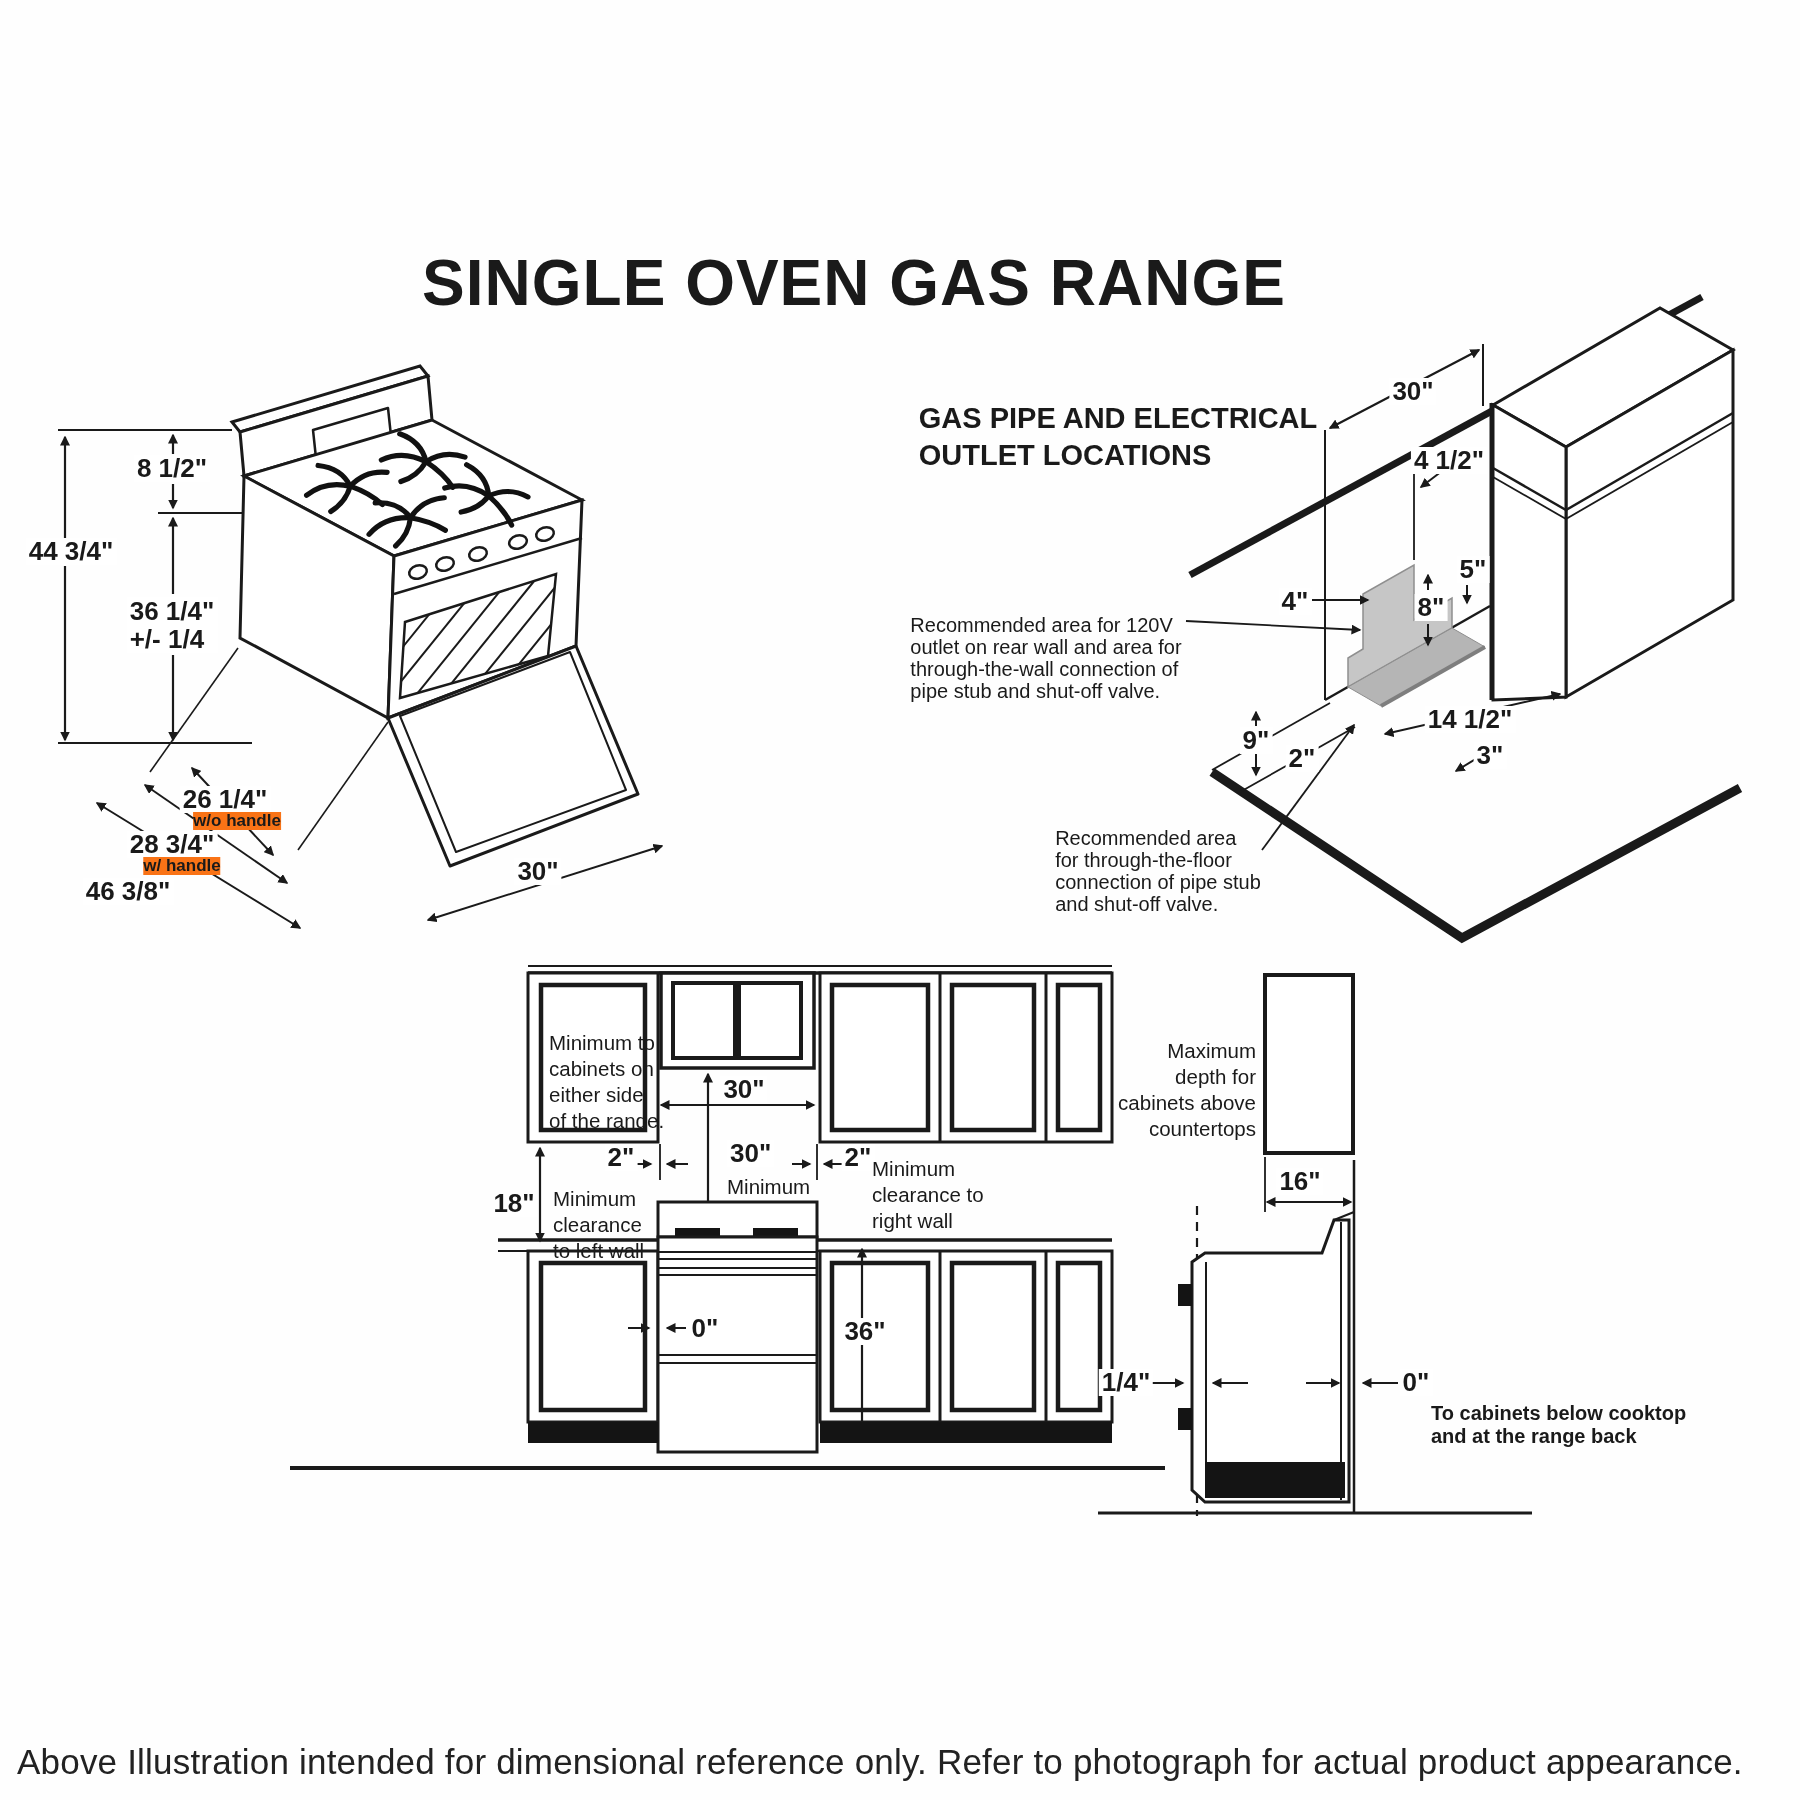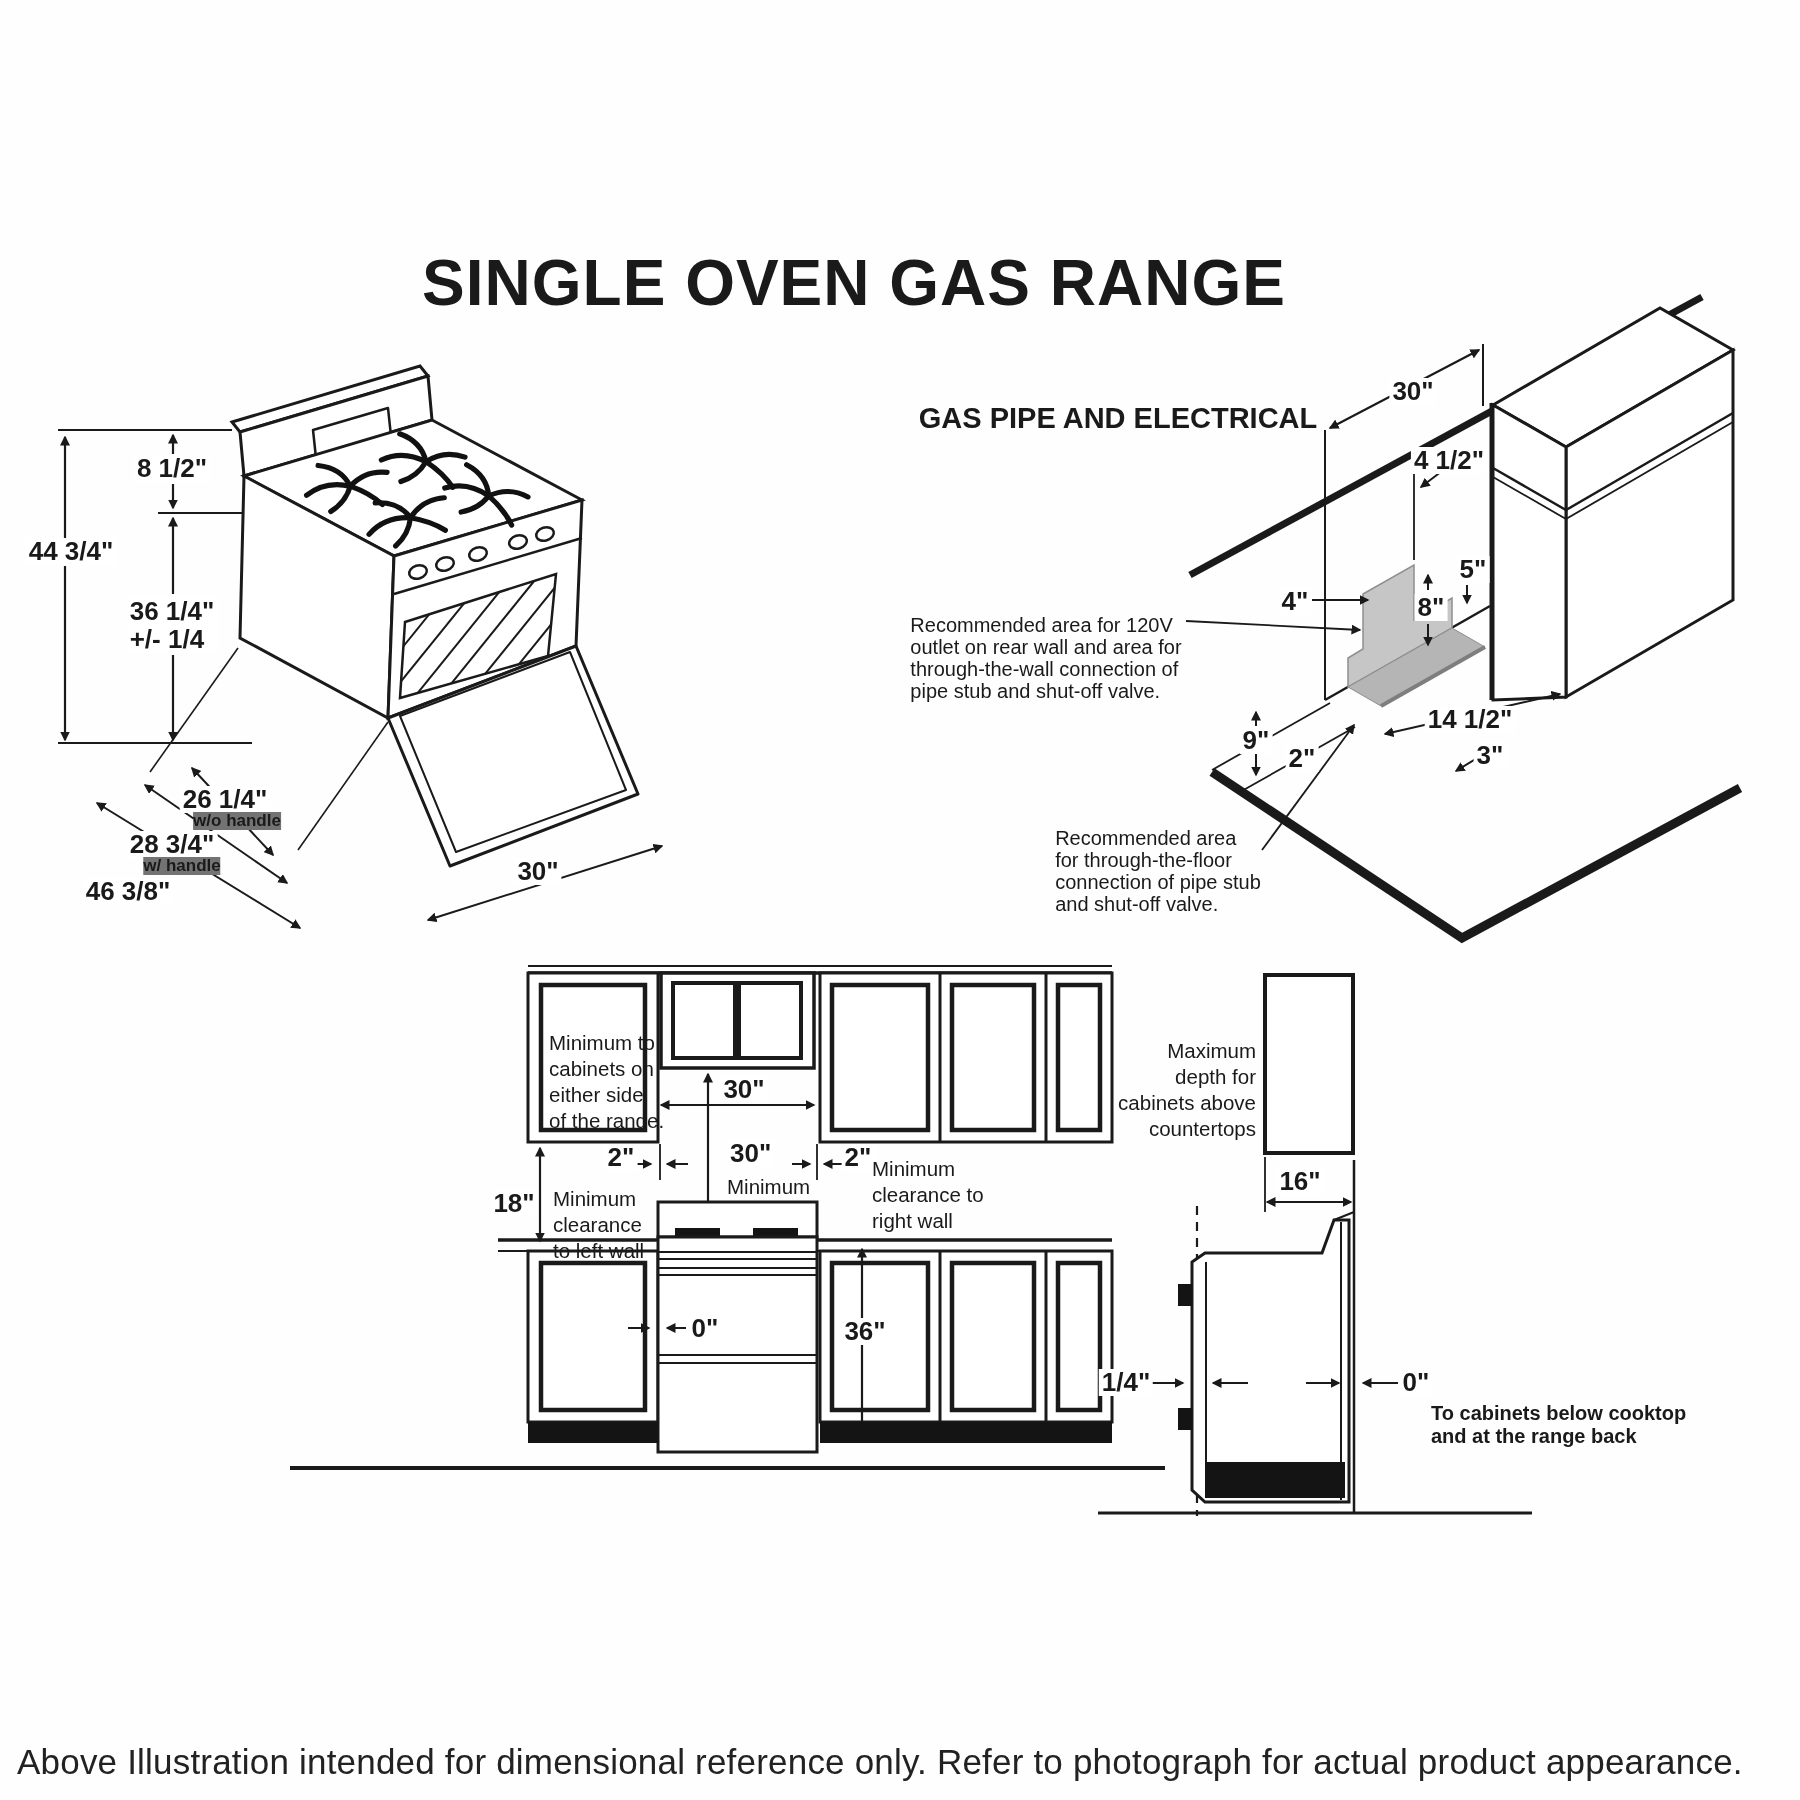--- a/index.html
+++ b/index.html
@@ -3,21 +3,21 @@
 <meta charset="utf-8">
 <style>
   html,body{margin:0;padding:0;background:#fff;}
   #page{position:relative;width:1800px;height:1800px;background:#fefefe;overflow:hidden;
         font-family:"Liberation Sans", sans-serif;color:#1a1a1a;}
   .abs{position:absolute;}
   .ctr{transform:translateX(-50%);text-align:left;}
   .title{font-size:64px;font-weight:800;letter-spacing:1px;white-space:nowrap;}
   .dim{font-size:26px;font-weight:700;white-space:nowrap;background:#fff;padding:0 3px;line-height:27px;}
   .dim2{font-size:26px;font-weight:700;white-space:nowrap;background:#fff;padding:0 3px;line-height:28px;}
-  .smnote{font-size:17px;font-weight:700;white-space:nowrap;background:#737373;line-height:18px;}
+  .smnote{font-size:17px;font-weight:700;white-space:nowrap;background:#f97316;line-height:18px;}
   .note{font-size:20px;line-height:22px;white-space:nowrap;}
   .note2{font-size:20.5px;line-height:26px;white-space:nowrap;}
   .heading{font-size:29px;font-weight:700;line-height:37px;white-space:nowrap;}
   .caption{font-size:35px;font-weight:400;color:#222;white-space:nowrap;letter-spacing:0.2px;}
   svg{position:absolute;overflow:visible;}
   .ln{stroke:#1a1a1a;fill:none;}
   .fw{fill:#ffffff;stroke:#1a1a1a;}
   .fb{fill:#141414;stroke:none;}
 </style>
 </head>
@@ -160,20 +160,21 @@
     <line class="ln" x1="1385" y1="734" x2="1560" y2="694" stroke-width="2" marker-start="url(#ar)" marker-end="url(#ar)"></line>
 
     <line class="ln" x1="1492" y1="749" x2="1456" y2="771" stroke-width="2" marker-end="url(#ar)"></line>
 
     <line class="ln" x1="1186" y1="621" x2="1360" y2="630" stroke-width="1.8" marker-end="url(#ar)"></line>
     <line class="ln" x1="1262" y1="850" x2="1354" y2="725" stroke-width="1.8" marker-end="url(#ar)"></line>
   </svg>
 
   <div class="abs ctr heading" style="left:1118px;top:400px;">
     <div>GAS PIPE AND ELECTRICAL</div>
+    <div>OUTLET LOCATIONS</div>
   </div>
   <div class="abs ctr dim" style="left:1413px;top:378px;">30"</div>
   <div class="abs ctr dim" style="left:1449px;top:447px;">4 1/2"</div>
   <div class="abs ctr dim" style="left:1473px;top:556px;">5"</div>
   <div class="abs ctr dim" style="left:1295px;top:588px;">4"</div>
   <div class="abs ctr dim" style="left:1431px;top:594px;">8"</div>
   <div class="abs ctr dim" style="left:1256px;top:727px;">9"</div>
   <div class="abs ctr dim" style="left:1302px;top:745px;">2"</div>
   <div class="abs ctr dim" style="left:1470px;top:706px;">14 1/2"</div>
   <div class="abs ctr dim" style="left:1490px;top:742px;">3"</div>

